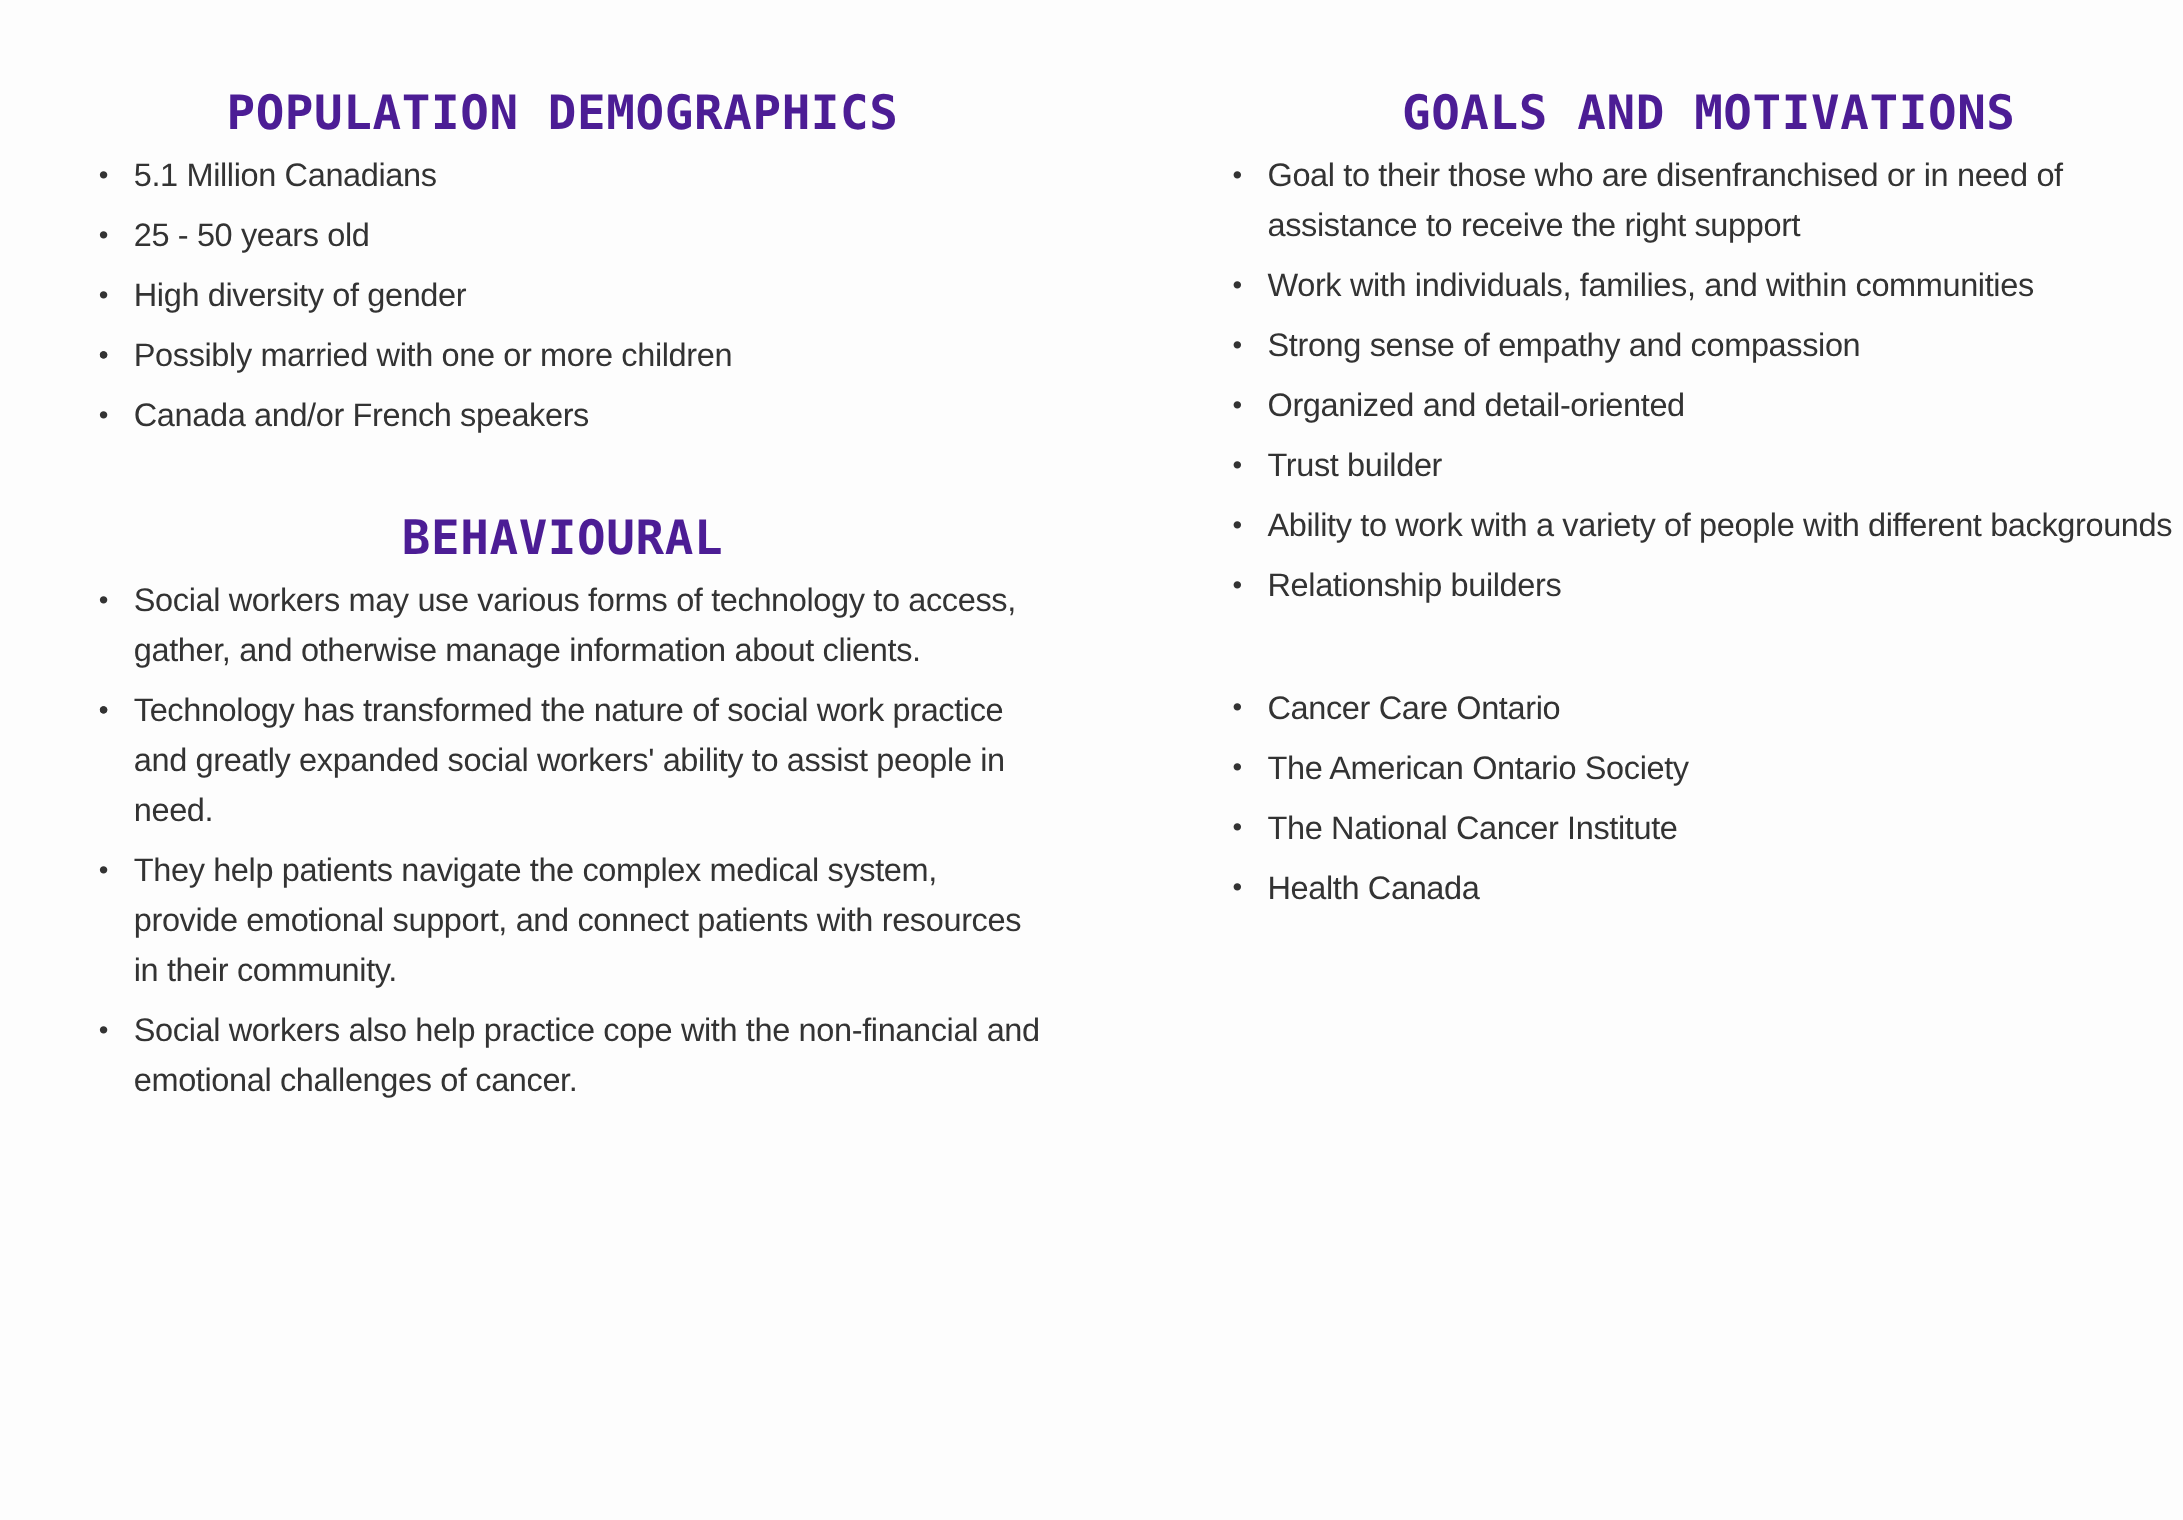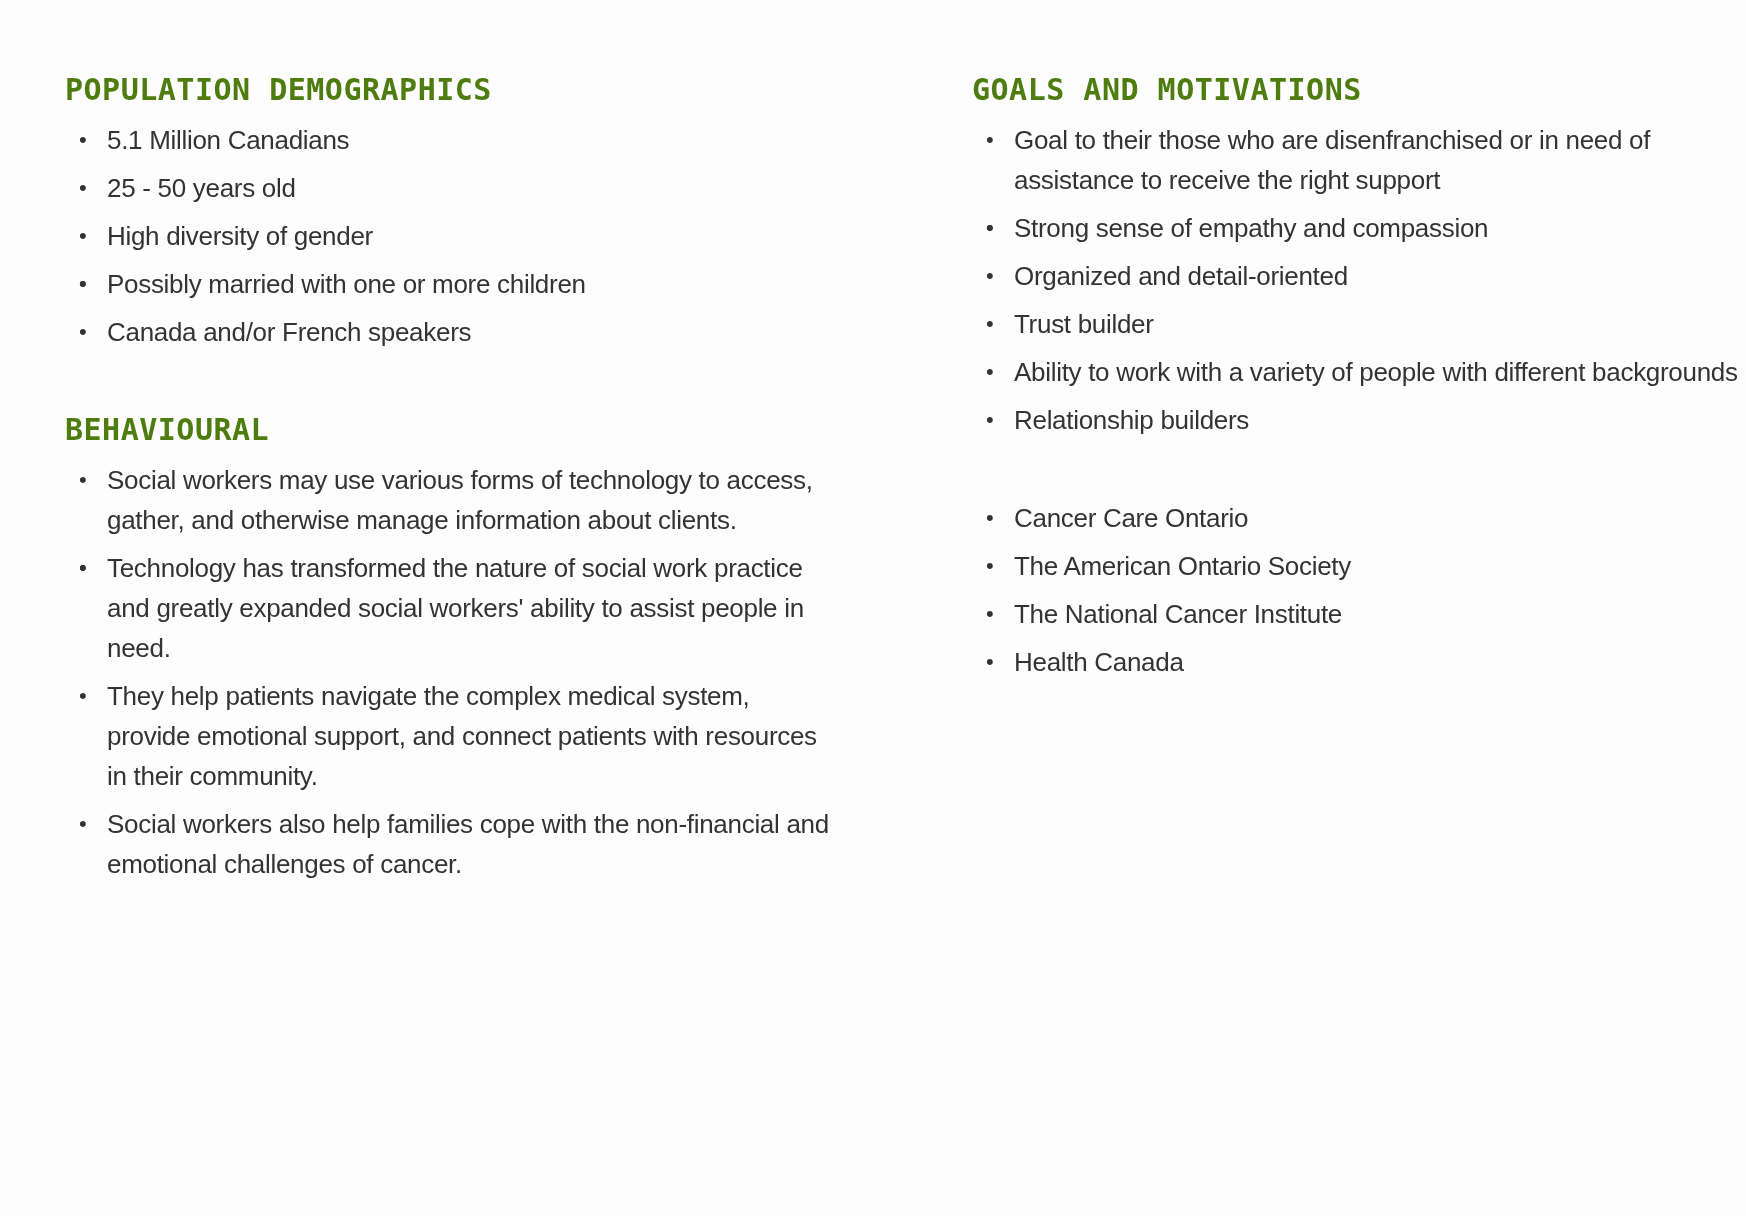--- a/index.html
+++ b/index.html
@@ -10,25 +10,26 @@
     position: relative;
     overflow: hidden;
   }
   .col { position: absolute; top: 70px; }
   .col-left { left: 65px; width: 770px; }
   .col-right { left: 972px; width: 790px; }
   .section { margin: 0 0 58px 0; }
   .heading {
     font-family: "DejaVu Sans Mono", "Liberation Mono", monospace;
     font-weight: bold;
-    font-size: 30px;
+    font-size: 38px;
     letter-spacing: 0.5px;
-    color: #4d7c0f;
+    color: #4c1d95;
     margin: 0 0 10px 0;
     line-height: 40px;
+    text-align: center;
   }
   ul.list {
     list-style: none;
     margin: 0; padding: 0;
   }
   ul.list li {
     position: relative;
     padding-left: 42px;
     font-family: "Liberation Sans", sans-serif;
     font-size: 26px;
@@ -62,31 +63,31 @@
     </ul>
   </div>
 
   <div class="section">
     <h2 class="heading">BEHAVIOURAL</h2>
     <ul class="list">
       <li><span class="bullet">•</span><span>Social workers may use various forms of technology to access, gather, and otherwise manage information about clients.</span></li>
       <li><span class="bullet">•</span></li>
       <li><span class="bullet">•</span><span>Technology has transformed the nature of social work practice and greatly expanded social workers' ability to assist people in need.</span></li>
       <li><span class="bullet">•</span><span>They help patients navigate the complex medical system, provide emotional support, and connect patients with resources in their community.</span></li>
-      <li><span class="bullet">•</span><span>Social workers also help families cope with the non-financial and emotional challenges of cancer.</span></li>
+      <li><span class="bullet">•</span><span>Social workers also help practice cope with the non-financial and emotional challenges of cancer.</span></li>
     </ul>
   </div>
 </div>
 
 <div class="col col-right">
   <div class="section">
     <h2 class="heading">GOALS AND MOTIVATIONS</h2>
     <ul class="list">
       <li><span class="bullet">•</span><span>Goal to their those who are disenfranchised or in need of assistance to receive the right support</span></li>
-      <li><span class="bullet">•</span></li>
+      <li><span class="bullet">•</span><span>Work with individuals, families, and within communities</span></li>
       <li><span class="bullet">•</span><span>Strong sense of empathy and compassion</span></li>
       <li><span class="bullet">•</span><span>Organized and detail-oriented</span></li>
       <li><span class="bullet">•</span><span>Trust builder</span></li>
       <li><span class="bullet">•</span><span>Ability to work with a variety of people with different backgrounds</span></li>
       <li><span class="bullet">•</span><span>Relationship builders</span></li>
     </ul>
   </div>
 
   <div class="section">
     <ul class="list">

